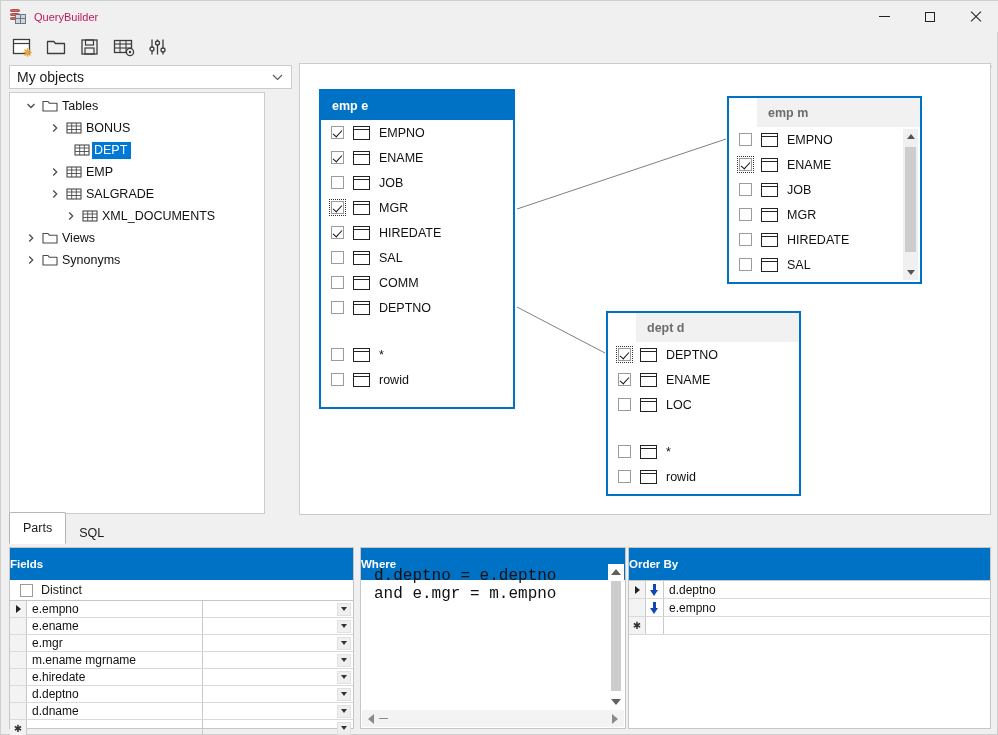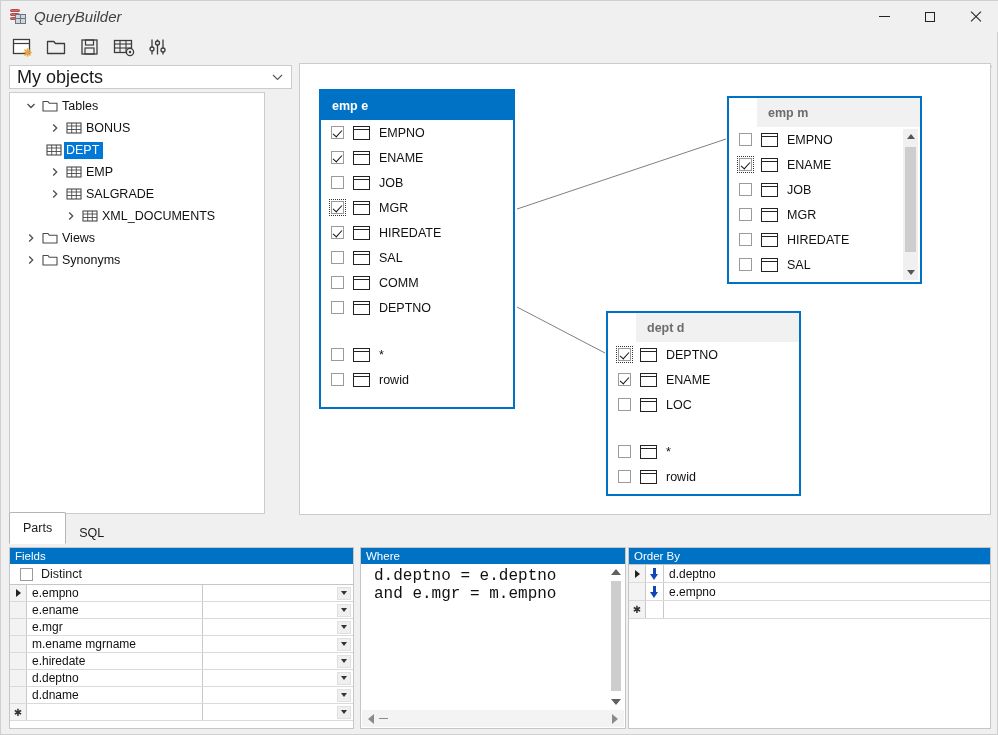--- a/index.html
+++ b/index.html
@@ -14,21 +14,21 @@
   .app{position:relative;width:998px;height:735px;background:#f0f0f0;border:1px solid #cfcfcf;box-sizing:border-box;}
 
   
   .titlebar{position:absolute;left:0;top:0;width:998px;height:31px;background:#f0f0f0;display:flex;align-items:center;}
   .tb-icon{width:17px;height:16px;margin-left:9px;margin-right:7px;position:relative;flex:none;}
   .tb-icon .db{position:absolute;left:0;top:0;width:10px;height:12px;}
   .tb-icon .db i{position:absolute;left:0;width:10px;height:3px;background:#e06a6a;border:1px solid #b04a4a;box-sizing:border-box;border-radius:4px/2px;}
   .tb-icon .grid{position:absolute;left:5px;top:5px;width:11px;height:10px;background:#cfd6dd;border:1px solid #6b7782;box-sizing:border-box;}
   .tb-icon .grid::before{content:"";position:absolute;left:0;top:3px;width:100%;height:1px;background:#6b7782;}
   .tb-icon .grid::after{content:"";position:absolute;left:4px;top:0;width:1px;height:100%;background:#6b7782;}
-  .tb-title{font-size:15px;color:#404040;font-style:italic;}
+  .tb-title{font-size:11px;color:#be185d;}
   .tb-btns{position:absolute;right:0;top:0;height:31px;display:flex;}
   .tb-btn{width:46px;height:31px;display:flex;align-items:center;justify-content:center;color:#222;font-size:11px;}
   .glyph-min{display:block;width:11px;height:1px;background:#222;}
   .glyph-max{display:block;width:10px;height:10px;border:1px solid #222;box-sizing:border-box;}
   .glyph-close{display:block;width:12px;height:12px;position:relative;}
   .glyph-close::before,.glyph-close::after{content:"";position:absolute;left:-1px;top:5px;width:14px;height:1px;background:#222;}
   .glyph-close::before{transform:rotate(45deg);}
   .glyph-close::after{transform:rotate(-45deg);}
 
   
@@ -37,21 +37,21 @@
   .tool{width:28px;height:26px;display:flex;align-items:center;justify-content:center;position:relative;}
   svg{display:block;}
 
   .btn{height:26px;min-width:82px;background:#fdfdfd;border:1px solid #adadad;border-radius:2px;font-family:"Liberation Sans",sans-serif;font-size:12.5px;color:#1a1a1a;display:flex;align-items:center;justify-content:center;}
   .btn u{text-decoration:underline;}
   .okrow{position:absolute;right:24px;top:34px;display:flex;gap:9px;}
   .star{position:absolute;right:7px;top:33px;font-size:12px;color:#8a8a8a;line-height:10px;}
 
   
   .combo{position:absolute;left:8px;top:64px;width:283px;height:24px;background:#fff;border:1px solid #ccc;box-sizing:border-box;display:flex;align-items:center;}
-  .combo span{margin-left:7px;font-size:18px;}
+  .combo span{margin-left:7px;font-size:14px;}
   .combo .chev{position:absolute;right:8px;top:8px;}
   .tree{position:absolute;left:8px;top:91px;width:256px;height:422px;background:#fff;border:1px solid #ccc;box-sizing:border-box;overflow:hidden;padding-top:2px;}
   .tnode{height:22px;display:flex;align-items:center;position:relative;}
   .tnode .exp{width:18px;height:22px;display:flex;align-items:center;justify-content:center;flex:none;}
   .tnode .ico{width:20px;height:22px;display:flex;align-items:center;justify-content:center;flex:none;}
   .tnode .lbl{font-size:12.5px;color:#111;padding:1px 4px 2px 2px;white-space:nowrap;}
   .tnode.sel{background:transparent;}
   .tnode.sel .lbl{background:#0078d7;color:#fff;}
   .tnode.sel{ }
 
@@ -76,21 +76,21 @@
   .vscroll .dn{bottom:0;}
   .vscroll .thumb{position:absolute;left:2px;top:18px;width:11px;height:105px;background:#cdcdcd;}
 
   
   .tabs{position:absolute;left:8px;top:519px;height:24px;display:flex;align-items:flex-end;}
   .tab{height:22px;padding:0 13px;display:flex;align-items:center;font-size:12.5px;color:#1a1a1a;box-sizing:border-box;}
   .tab.sel{background:#fff;border:1px solid #b5b5b5;border-bottom:1px solid #fff;height:32px;border-radius:2px 2px 0 0;}
 
   
   .panel{position:absolute;background:#fff;border:1px solid #c6c6c6;box-sizing:border-box;}
-  .phead{height:16px;background:#0072c6;color:#fff;font-size:11.5px;font-weight:normal;display:flex;align-items:center;padding-left:5px;box-sizing:border-box;}
+  .phead{height:32px;background:#0072c6;color:#fff;font-size:11.5px;font-weight:bold;display:flex;align-items:center;box-sizing:border-box;}
   .fields{left:8px;top:546px;width:345px;height:182px;}
   .where{left:359px;top:546px;width:266px;height:182px;}
   .orderby{left:627px;top:546px;width:363px;height:182px;}
 
   .distinct{height:20px;display:flex;align-items:center;padding-left:10px;}
   .distinct .lbl{margin-left:8px;font-size:12.5px;}
   .grid{border-top:1px solid #c6c6c6;}
   .grow{display:flex;height:17px;border-bottom:1px solid #dadada;box-sizing:border-box;}
   .gsel{width:17px;border-right:1px solid #c9c9c9;background:#f3f3f3;display:flex;align-items:center;justify-content:center;font-size:8px;color:#222;flex:none;box-sizing:border-box;}
   .gc1{flex:1;border-right:1px solid #c9c9c9;padding-left:5px;display:flex;align-items:center;font-size:12px;color:#111;box-sizing:border-box;overflow:hidden;white-space:nowrap;}
@@ -247,21 +247,21 @@
               <rect x="1" y="2" width="14" height="10" fill="#fff" stroke="#4a4a4a" stroke-width="1.1"></rect>
               <line x1="1" y1="5" x2="15" y2="5" stroke="#4a4a4a" stroke-width="0.9"></line>
               <line x1="1" y1="8.5" x2="15" y2="8.5" stroke="#4a4a4a" stroke-width="0.9"></line>
               <line x1="5.7" y1="2" x2="5.7" y2="12" stroke="#4a4a4a" stroke-width="0.9"></line>
               <line x1="10.3" y1="2" x2="10.3" y2="12" stroke="#4a4a4a" stroke-width="0.9"></line>
             </g>
           </svg>
         </span>
         <span class="lbl">BONUS</span>
       </div>
-      <div class="tnode sel" style="padding-left: 16px;">
+      <div class="tnode sel" style="padding-left: 44px;">
         <span class="exp">
           <svg width="10" height="10" viewBox="0 0 10 10">
             <path d="M3.2 1.5 L6.7 5 L3.2 8.5" fill="none" stroke="#ffffff" stroke-width="1.25"></path>
           </svg>
         </span>
         <span class="ico">
           <svg width="16" height="14" viewBox="0 0 16 14">
             <g>
               <rect x="1" y="2" width="14" height="10" fill="#fff" stroke="#4a4a4a" stroke-width="1.1"></rect>
               <line x1="1" y1="5" x2="15" y2="5" stroke="#4a4a4a" stroke-width="0.9"></line>

